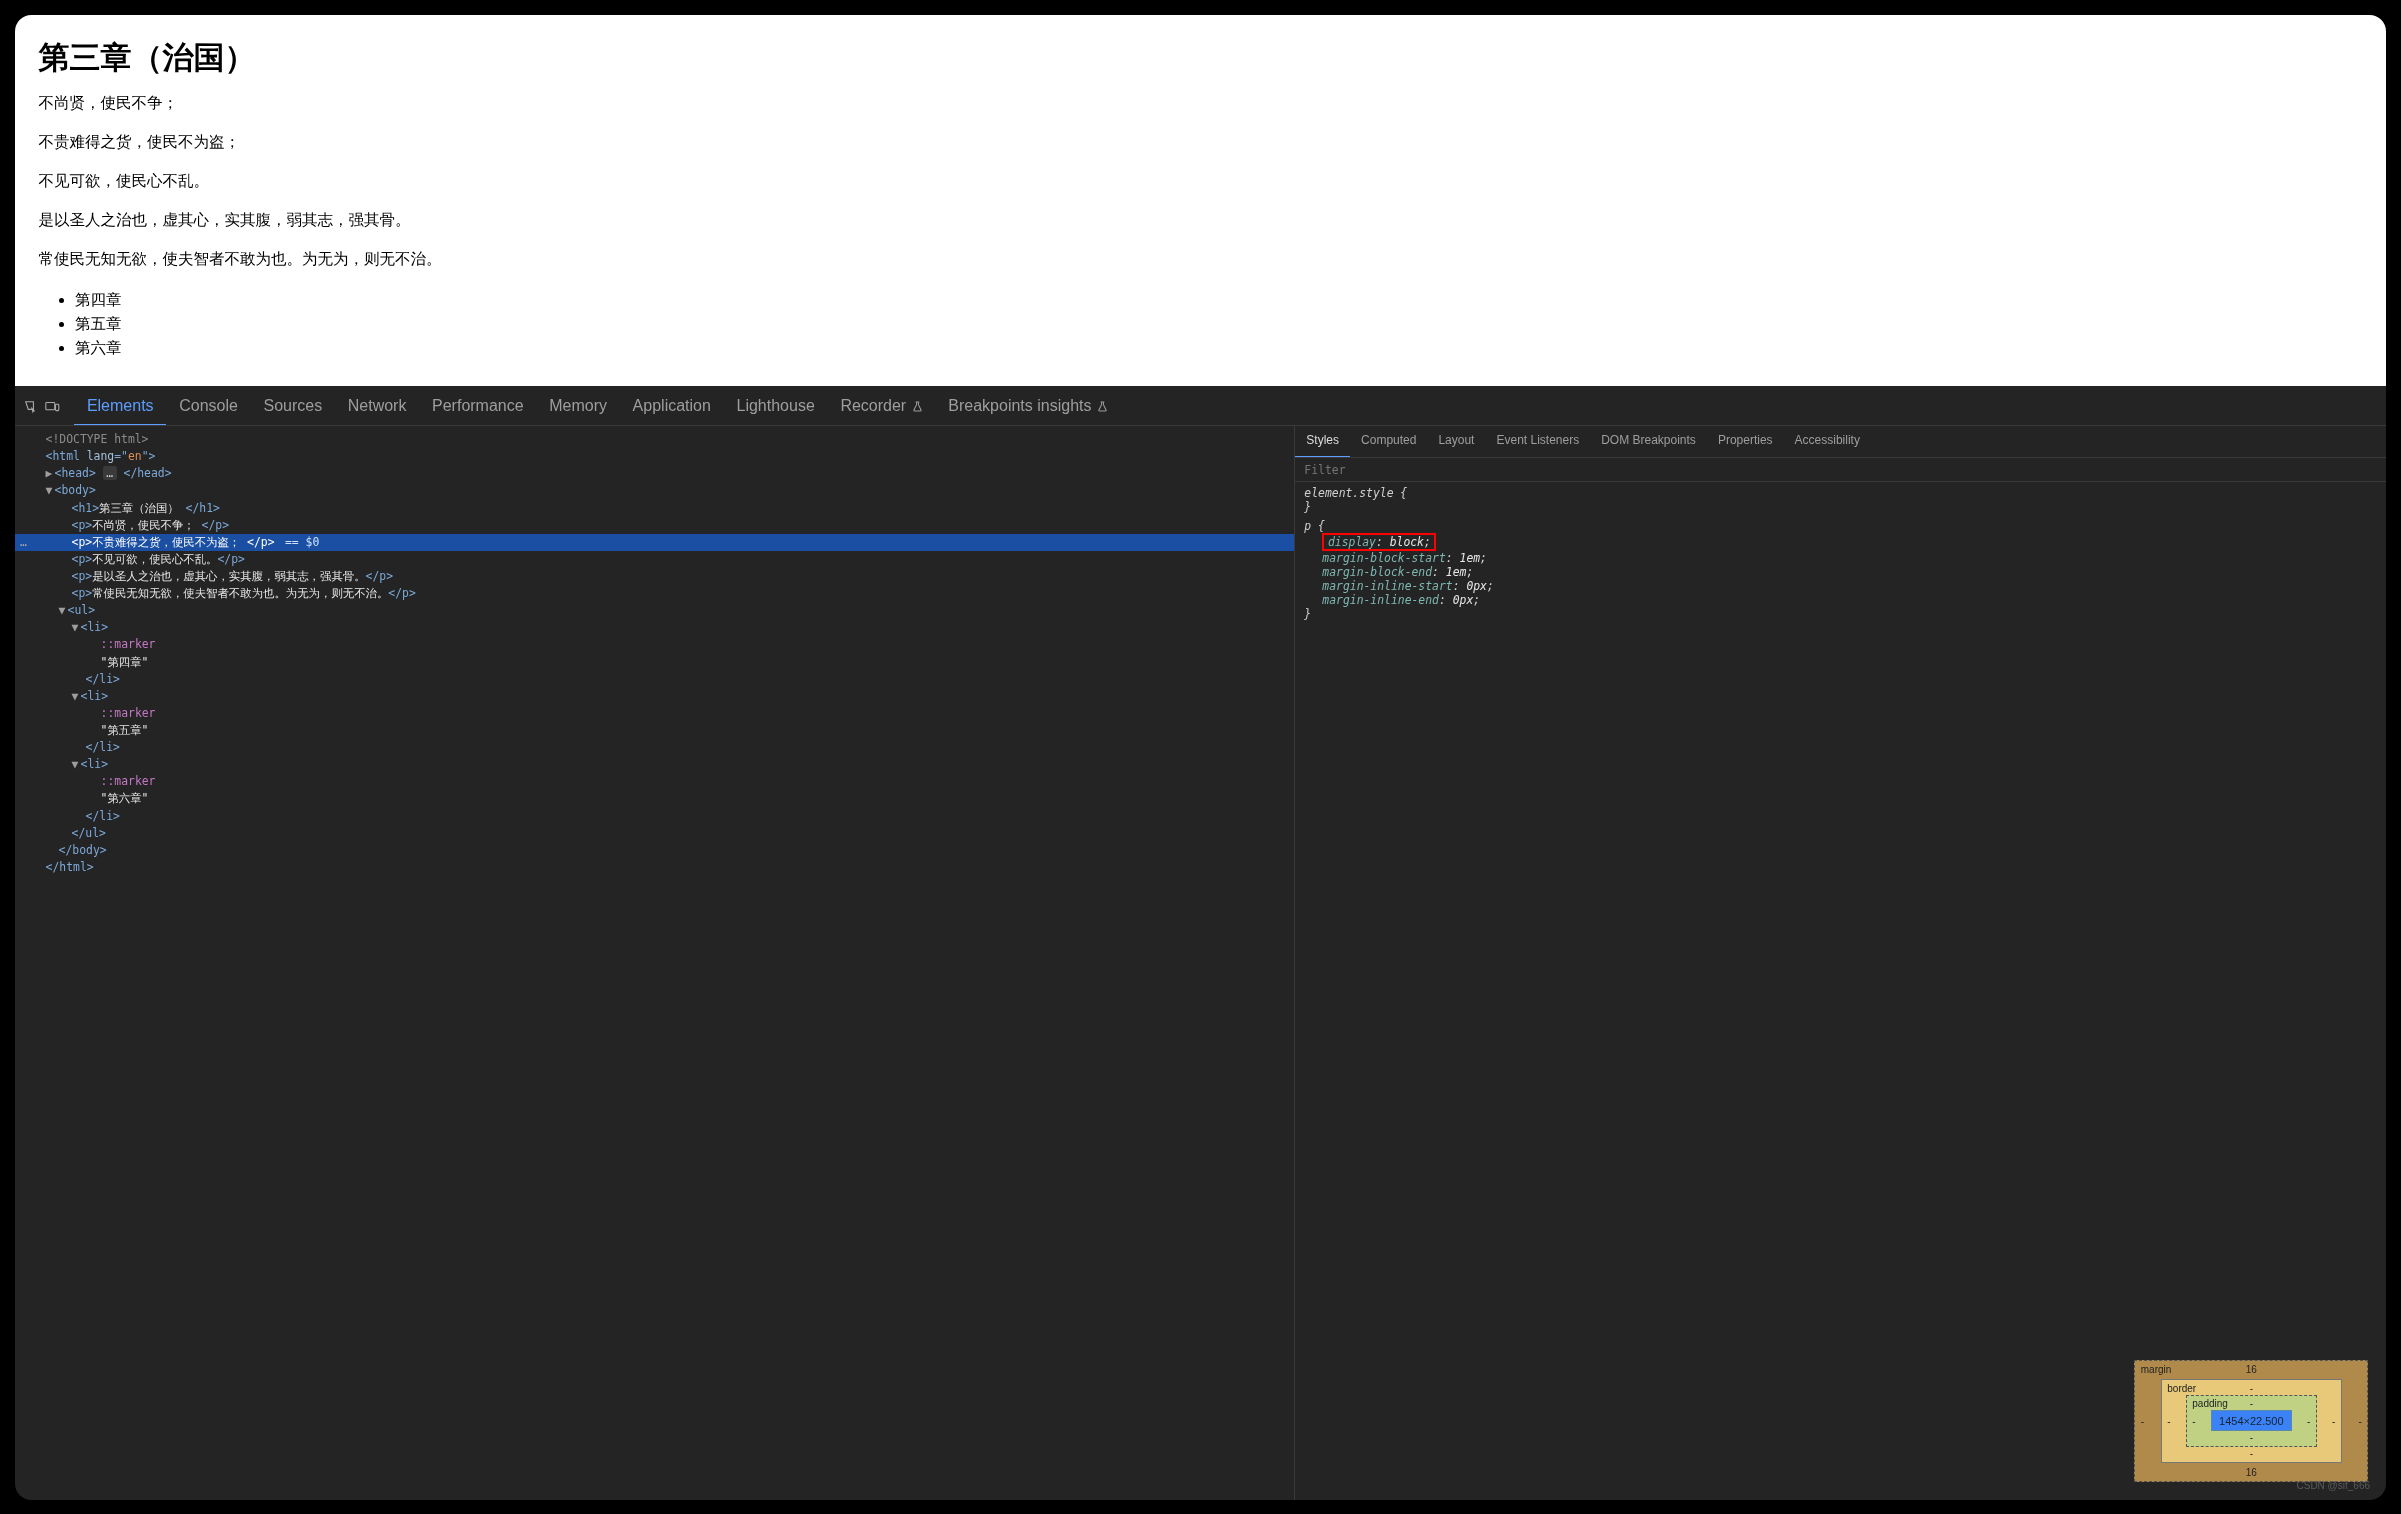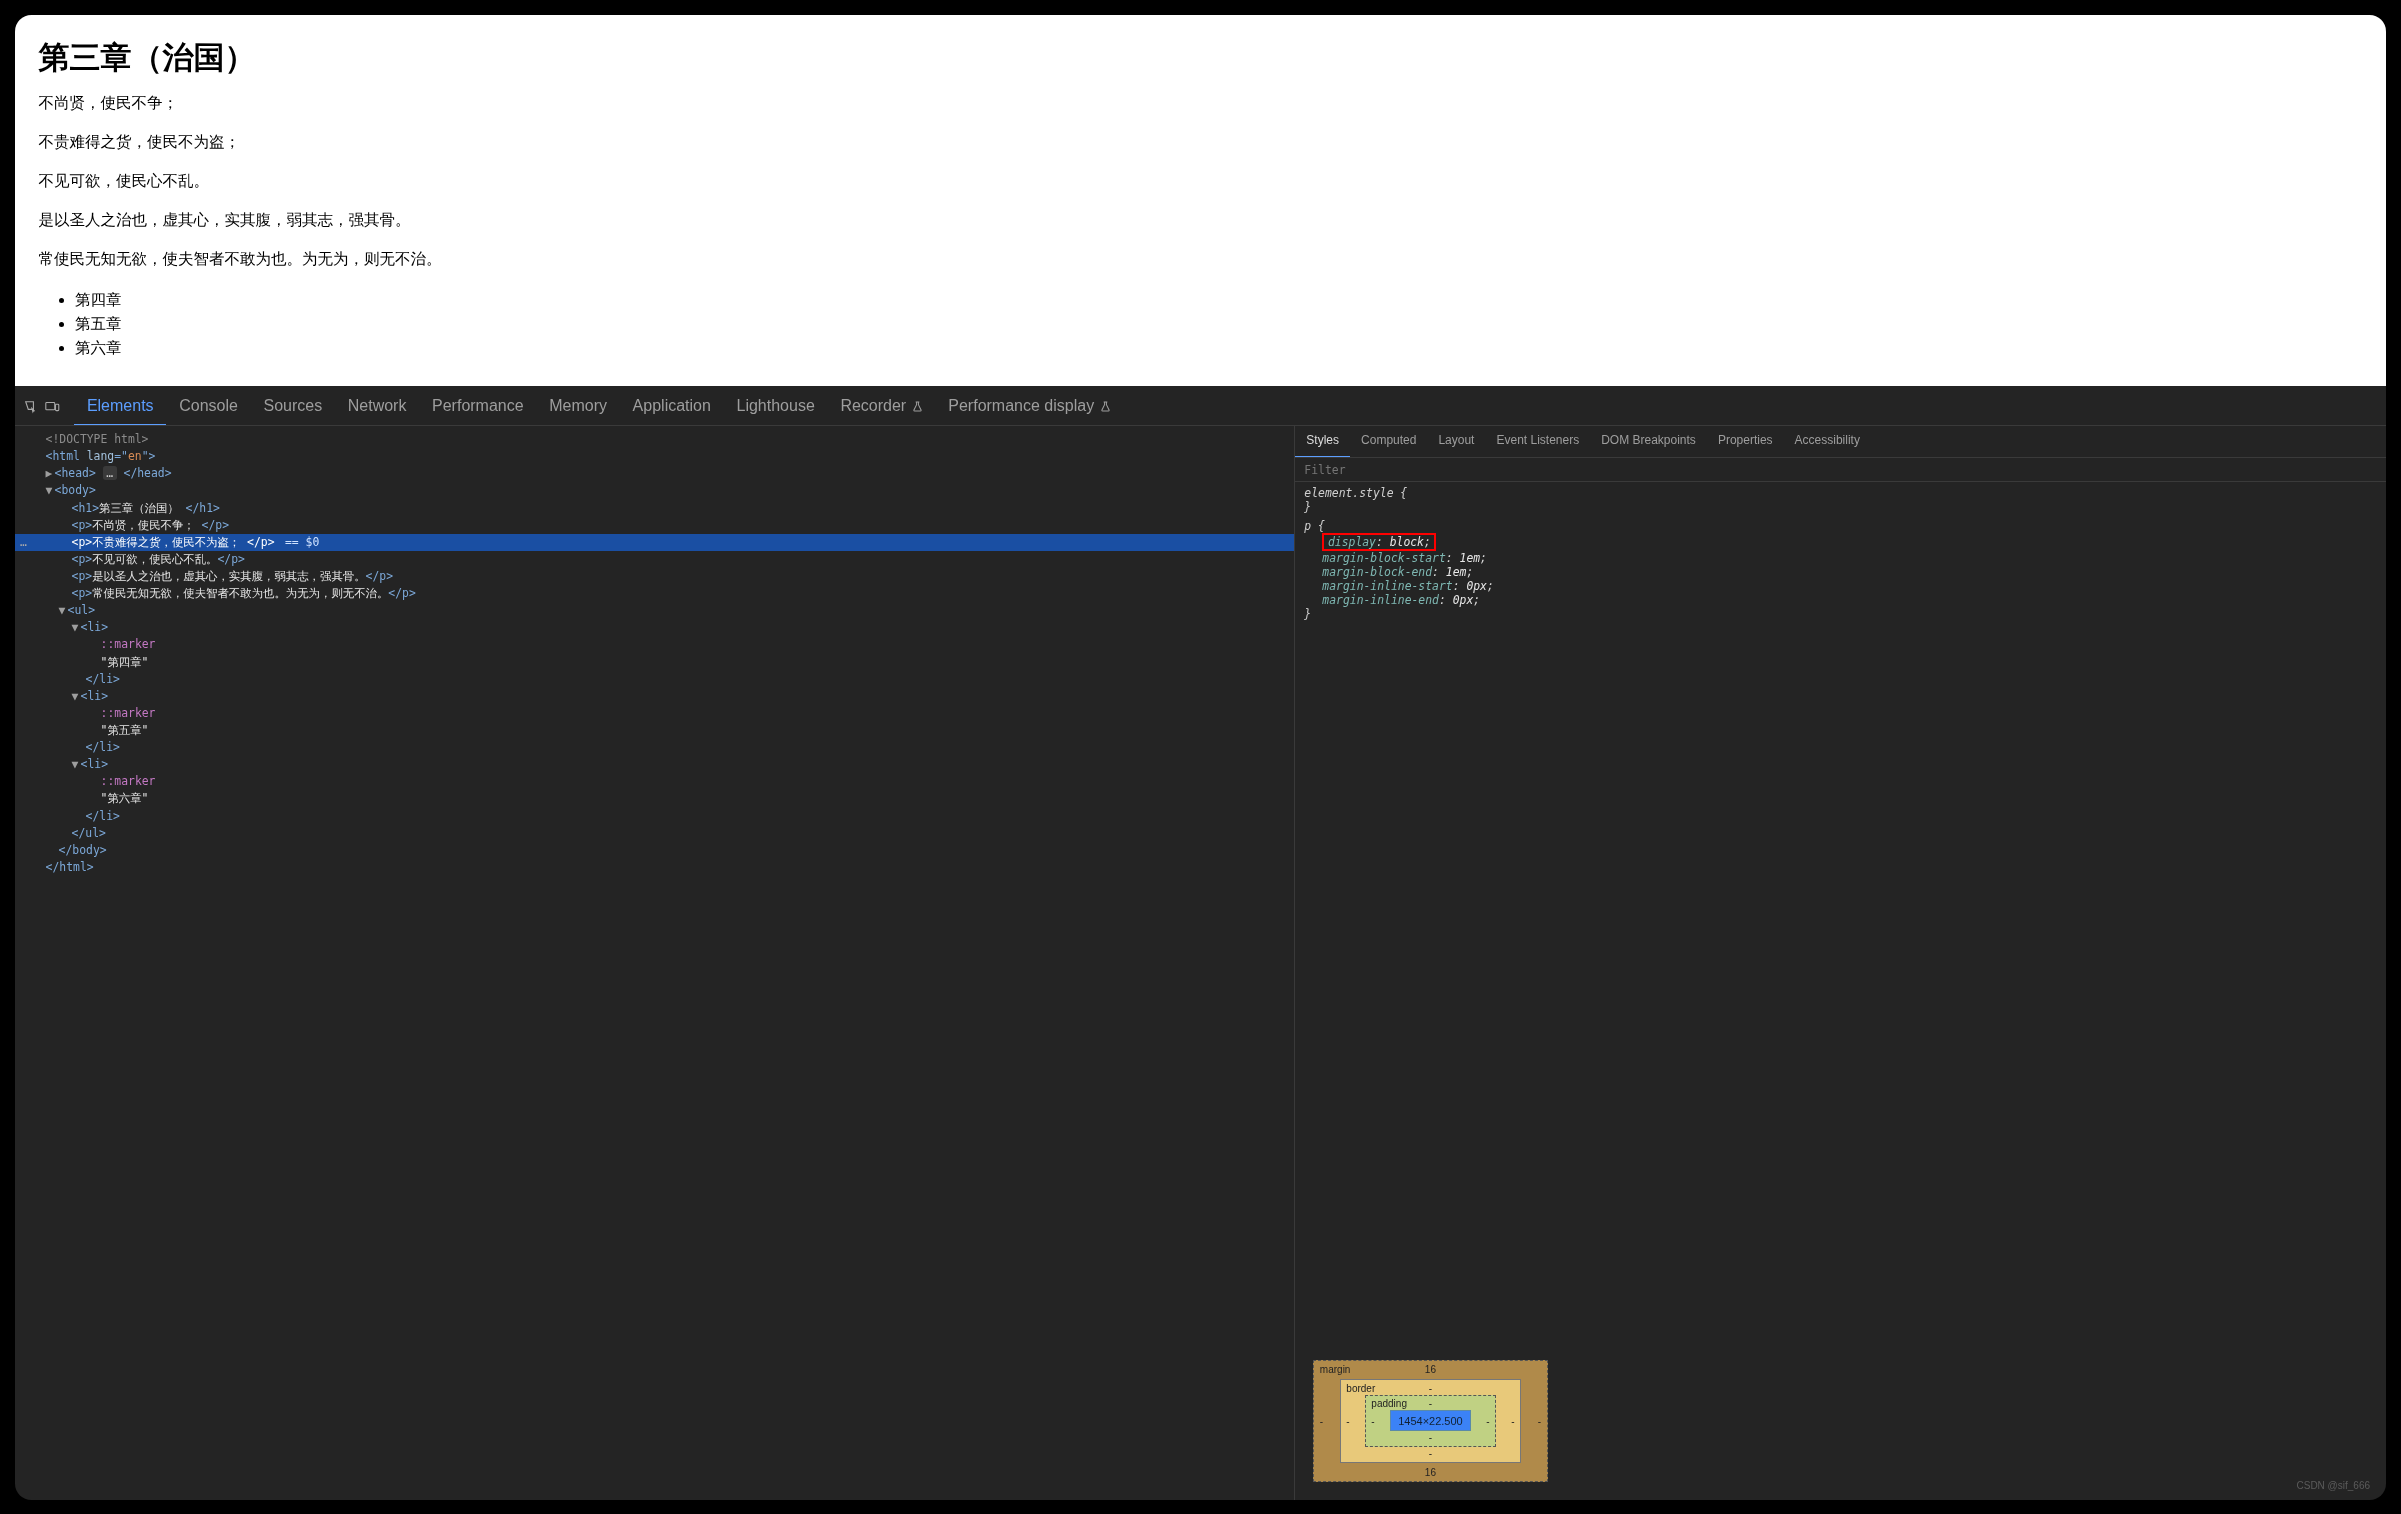--- a/index.html
+++ b/index.html
@@ -149,21 +149,21 @@
     border: 2.3px solid #ff0000;
     display: inline-block;
     padding: 0 3.6px;
   }
 
   
   .boxwrap {
     margin-top: auto;
     padding: 18px;
     display: flex;
-    justify-content: flex-start;
+    justify-content: flex-end;
   }
   .box-margin {
     background: #b08a4a;
     border: 0.9px dashed #555;
     padding: 18px 25.5px;
     position: relative;
     font-family: -apple-system, Arial, sans-serif;
     font-size: 10px;
     color: #222;
     text-align: center;
@@ -245,21 +245,21 @@
         <span class="tab">Memory</span>
         <span class="tab">Application</span>
         <span class="tab">Lighthouse</span>
         <span class="tab">
             <span>Recorder</span> 
             <span class="badge-ico"><svg width="11" height="11" viewBox="0 0 12 12">
                 <path fill="none" stroke="#9e9e9e" stroke-width="1.1" d="M4 1h4M5 1v3L2 10a1 1 0 001 1h6a1 1 0 001-1L7 4V1"></path>
               </svg></span>
           </span>
         <span class="tab">
-            <span>Performance display</span> 
+            <span>Breakpoints insights</span> 
             <span class="badge-ico"><svg width="11" height="11" viewBox="0 0 12 12">
                 <path fill="none" stroke="#9e9e9e" stroke-width="1.1" d="M4 1h4M5 1v3L2 10a1 1 0 001 1h6a1 1 0 001-1L7 4V1"></path>
               </svg></span>
           </span>
       </div>
     </div>
 
     <div class="panels">
 
       <div class="tree">

